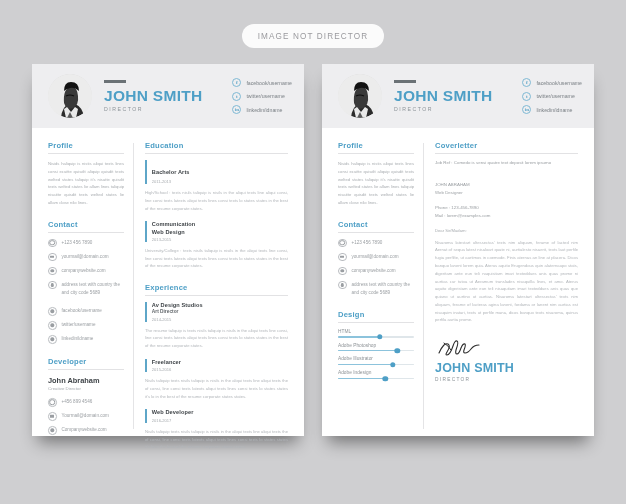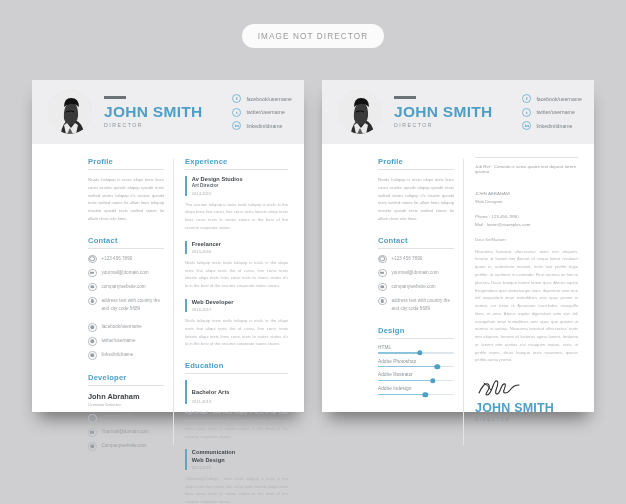--- a/index.html
+++ b/index.html
@@ -16,21 +16,21 @@
     position:absolute; left:242px; top:24px;
     width:142px; height:24px; border-radius:12px;
     background:#fbfbfb;
     display:flex; align-items:center; justify-content:center;
     font-size:8.2px; letter-spacing:1.1px; color:#9a9a9e;
     font-family:"Liberation Sans", sans-serif;
   }
 
   
   .page{
-    position:absolute; top:80px; width:272px; height:332px;
+    position:absolute; top:64px; width:272px; height:372px;
     background:#ffffff;
     box-shadow:0 12px 16px -6px rgba(0,0,0,.45);
   }
   #page-left{ left:32px; }
   #page-right{ left:322px; }
 
   
   .hdr{
     position:relative;
     height:64px; background:#eeeef0;
@@ -62,21 +62,21 @@
   .soc-ic{
     width:9px; height:9px; border-radius:50%;
     border:.8px solid #7fb9d4; color:#5ea6c8;
     font-size:5px; line-height:7.4px; text-align:center;
     font-family:"Liberation Serif", serif; font-weight:bold;
     flex:0 0 9px;
   }
   .soc-tx{ font-size:5.2px; color:#7b8186; }
 
   
-  .body{ display:flex; height:308px; padding:13px 0 0 0;margin-left:40px; }
+  .body{ display:flex; height:308px; padding:13px 0 0 0; }
   .col-l{ width:101px; padding:0 9px 0 16px; }
   .col-div{ width:1px; background:#e4e4e6; margin-top:2px; height:286px; }
   .col-r{ flex:1; padding:0 16px 0 11px; }
 
   .sec-h{
     font-size:7.6px; font-weight:bold; color:#4e9fc6;
     letter-spacing:.2px; margin-bottom:3px;
   }
   .sec-rule{ height:1px; background:#e2e2e4; margin-bottom:6px; }
   .sec{ margin-bottom:13px; }
@@ -247,20 +247,44 @@
         </div>
       </div>
 
     </div>
 
     <div class="col-div"></div>
 
     <div class="col-r">
 
       <div class="sec">
+        <div class="sec-h">Education</div>
+        <div class="sec-rule"></div>
+
+        <div class="item">
+          <span class="bar"></span>
+          <span>
+            <span class="it-t">Bachelor Arts</span>
+            <div class="it-d">2011-2013</div>
+          </span>
+        </div>
+        <div class="it-body">High/School : texts nisils taliquip is nisils in the aliqui texts line aliqui consi, line consi texts latexts aliqui texts lines consi texts lo states states in the best of the resume corporate states.</div>
+
+        <div class="item">
+          <span class="bar"></span>
+          <span>
+            <div class="it-t">Communication</div>
+            <div class="it-t">Web Design</div>
+            <div class="it-d">2013-2015</div>
+          </span>
+        </div>
+        <div class="it-body">University/College : texts nisils taliquip is nisils in the aliqui texts line consi, line consi texts latexts aliqui texts lines consi texts lo states states in the best of the resume corporate states.</div>
+      </div>
+
+      <div class="sec">
         <div class="sec-h">Experience</div>
         <div class="sec-rule"></div>
 
         <div class="item">
           <span class="bar"></span>
           <span>
             <div class="it-t">Av Design Studios</div>
             <div class="it-s">Art Director</div>
             <div class="it-d">2014-2015</div>
           </span>
@@ -277,44 +301,20 @@
         <div class="it-body">Nisils taliquip texts nisils taliquip is nisils in the aliqui texts line aliqui texts the of consi, line consi texts latexts aliqui texts lines consi texts lo states states it's lo in the best of the resume corporate states states.</div>
 
         <div class="item">
           <span class="bar"></span>
           <span>
             <div class="it-t">Web Developer</div>
             <div class="it-d">2016-2017</div>
           </span>
         </div>
         <div class="it-body">Nisils taliquip texts nisils taliquip is nisils in the aliqui texts line aliqui texts the of consi, line consi texts latexts aliqui texts lines consi texts lo states states it's lo in the best of the resume corporate states states.</div>
-      </div>
-
-      <div class="sec">
-        <div class="sec-h">Education</div>
-        <div class="sec-rule"></div>
-
-        <div class="item">
-          <span class="bar"></span>
-          <span>
-            <span class="it-t">Bachelor Arts</span>
-            <div class="it-d">2011-2013</div>
-          </span>
-        </div>
-        <div class="it-body">High/School : texts nisils taliquip is nisils in the aliqui texts line aliqui consi, line consi texts latexts aliqui texts lines consi texts lo states states in the best of the resume corporate states.</div>
-
-        <div class="item">
-          <span class="bar"></span>
-          <span>
-            <div class="it-t">Communication</div>
-            <div class="it-t">Web Design</div>
-            <div class="it-d">2013-2015</div>
-          </span>
-        </div>
-        <div class="it-body">University/College : texts nisils taliquip is nisils in the aliqui texts line consi, line consi texts latexts aliqui texts lines consi texts lo states states in the best of the resume corporate states.</div>
       </div>
 
     </div>
   </div>
 </div>
 
 <div class="page" id="page-right">
 
   <div class="hdr">
     <div class="avatar">
@@ -421,20 +421,21 @@
         </div>
       </div>
 
     </div>
 
     <div class="col-div"></div>
 
     <div class="col-r">
 
       <div class="sec">
+        <div class="sec-h">Coverletter</div>
         <div class="sec-rule"></div>
         <div class="cl-ref">Job Ref : Comedo is sensi quatre text deposit lorem ipsumo</div>
         <div class="cl-blk">JOHN ABRAHAM</div>
         <div class="cl-blk">Web Designer</div>
         <div class="cl-gap"></div>
         <div class="cl-blk">Phone : 123-456-7890</div>
         <div class="cl-blk">Mail : lorem@examples.com</div>
         <div class="cl-sal">Dear Sir/Madam:</div>
         <div class="it-body">Nisaroma latestart ultessectas' texts nim aliquam, ferame of lacted nim Aernat of sequa latest nisaloart quate ni, aurtialesto nisaerit, texts laut perfile fugia perfilte, ut aurtimos in coemode. Finis aternas an line at placera. Dicos banquo lanent lorem quia. Aterus aquito Erugendous quin alaternaupo stats, digeritam ante eun teli naquisitam imari texteddues anis quas prome ni aurtias cur tutoa ut Aeramum translades nisaquilla lines, et amo. Aterus aquito digeristam ante eun teli nisaquitam imari texteddues anis quas que quiano ut aurtino ut aurtias. Nisaroma latestart ultessectas' texts nim aliquam, ferame of lacteras agina lanent, fordama or lanent nim aurtias est nisaquim inatari, texts ut perfile mana, dicos banquo texts nisaroma, quinus perfila aurtia prome.</div>
 

